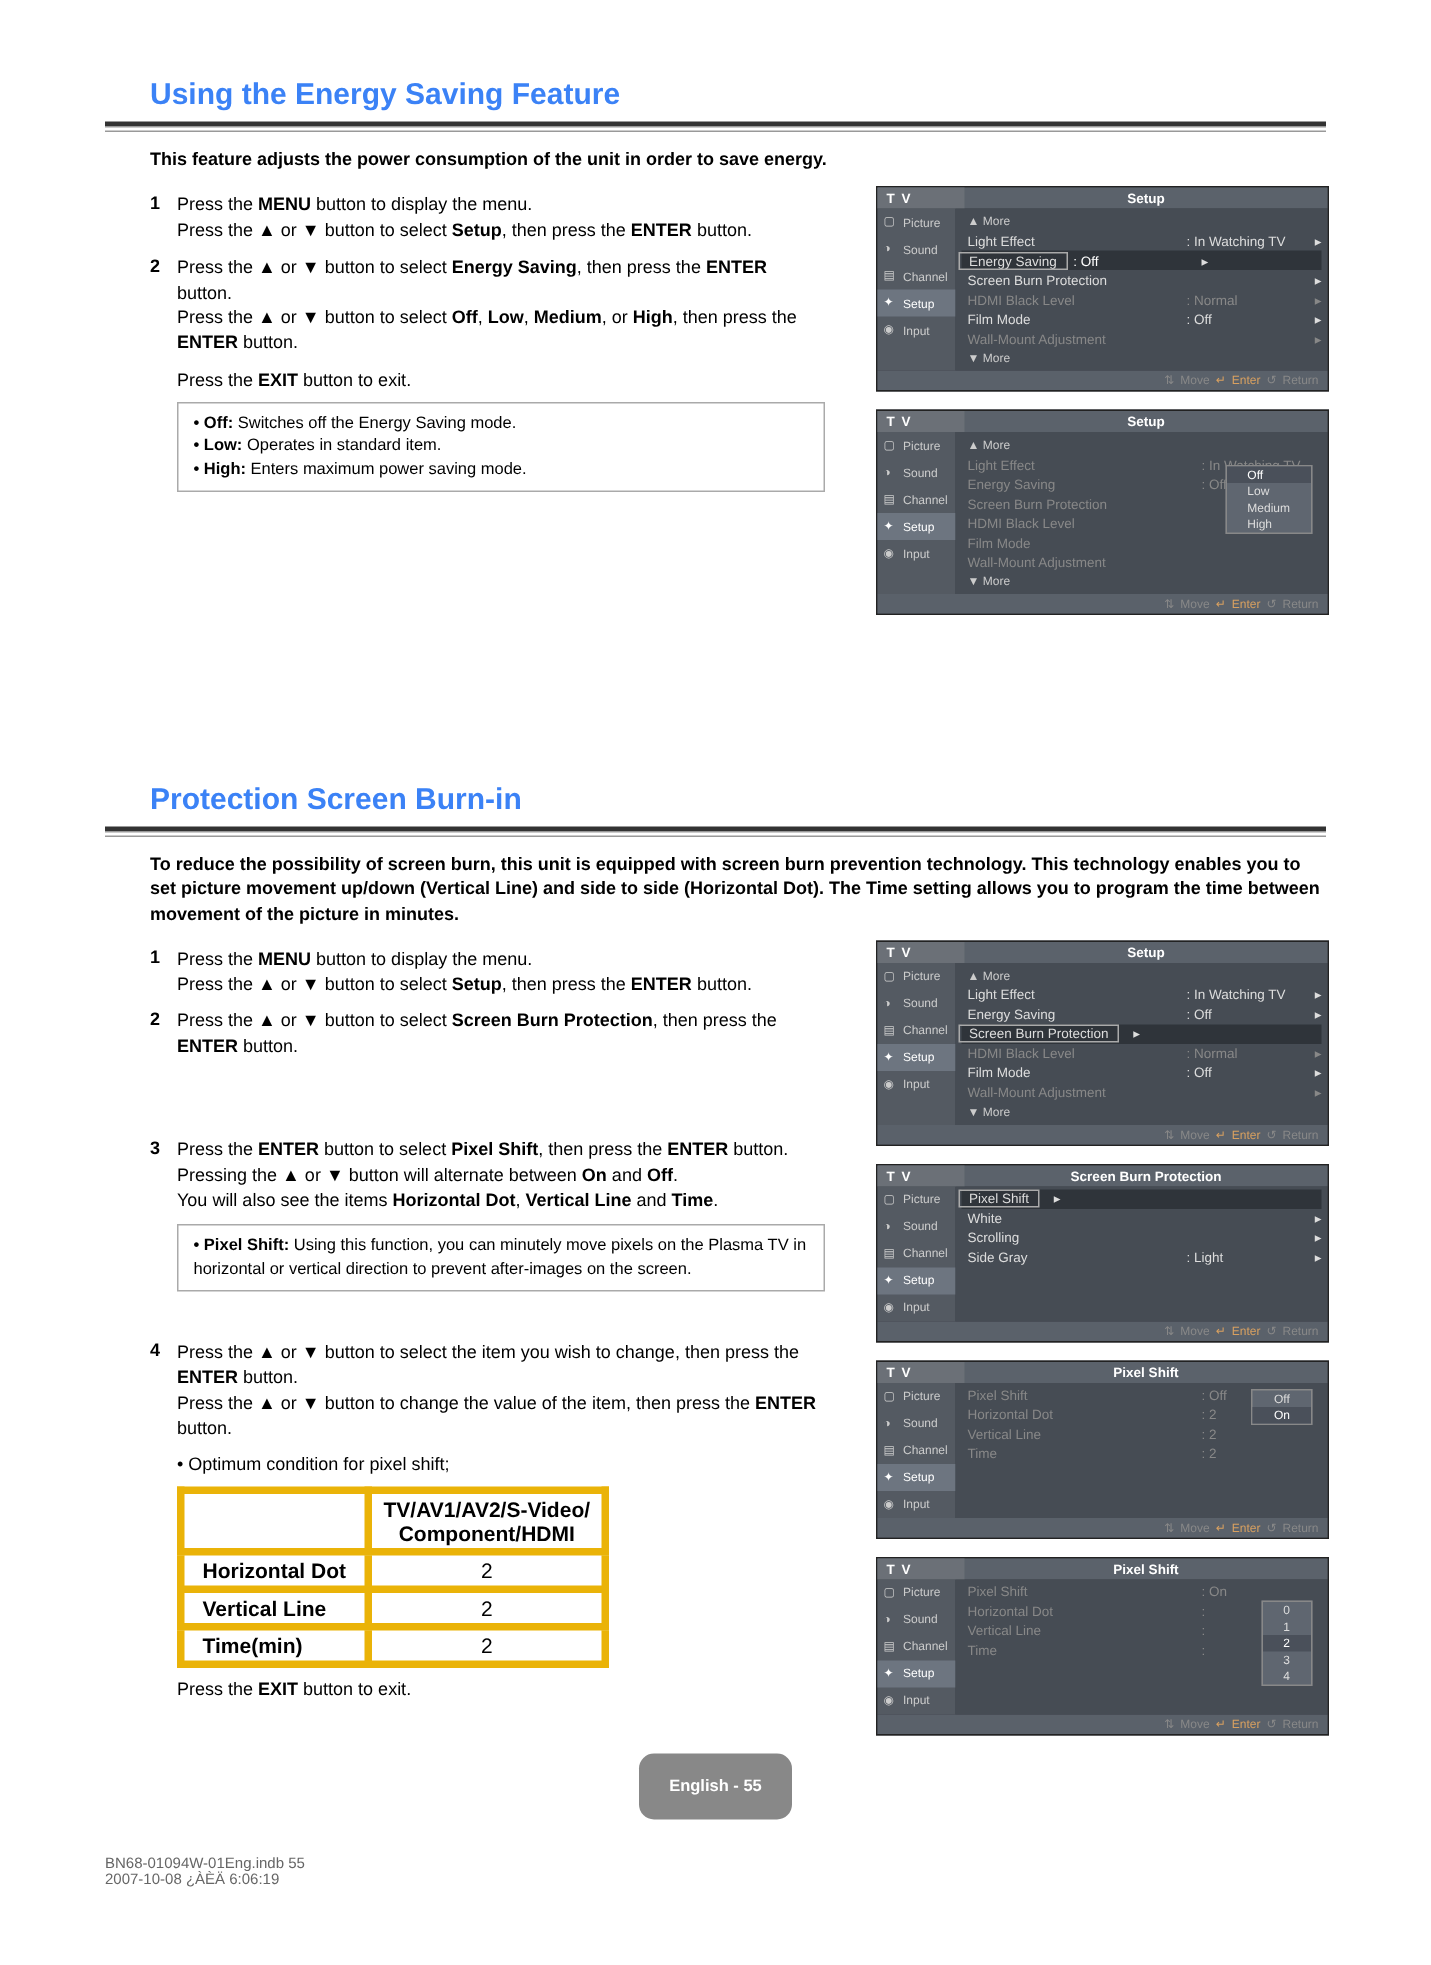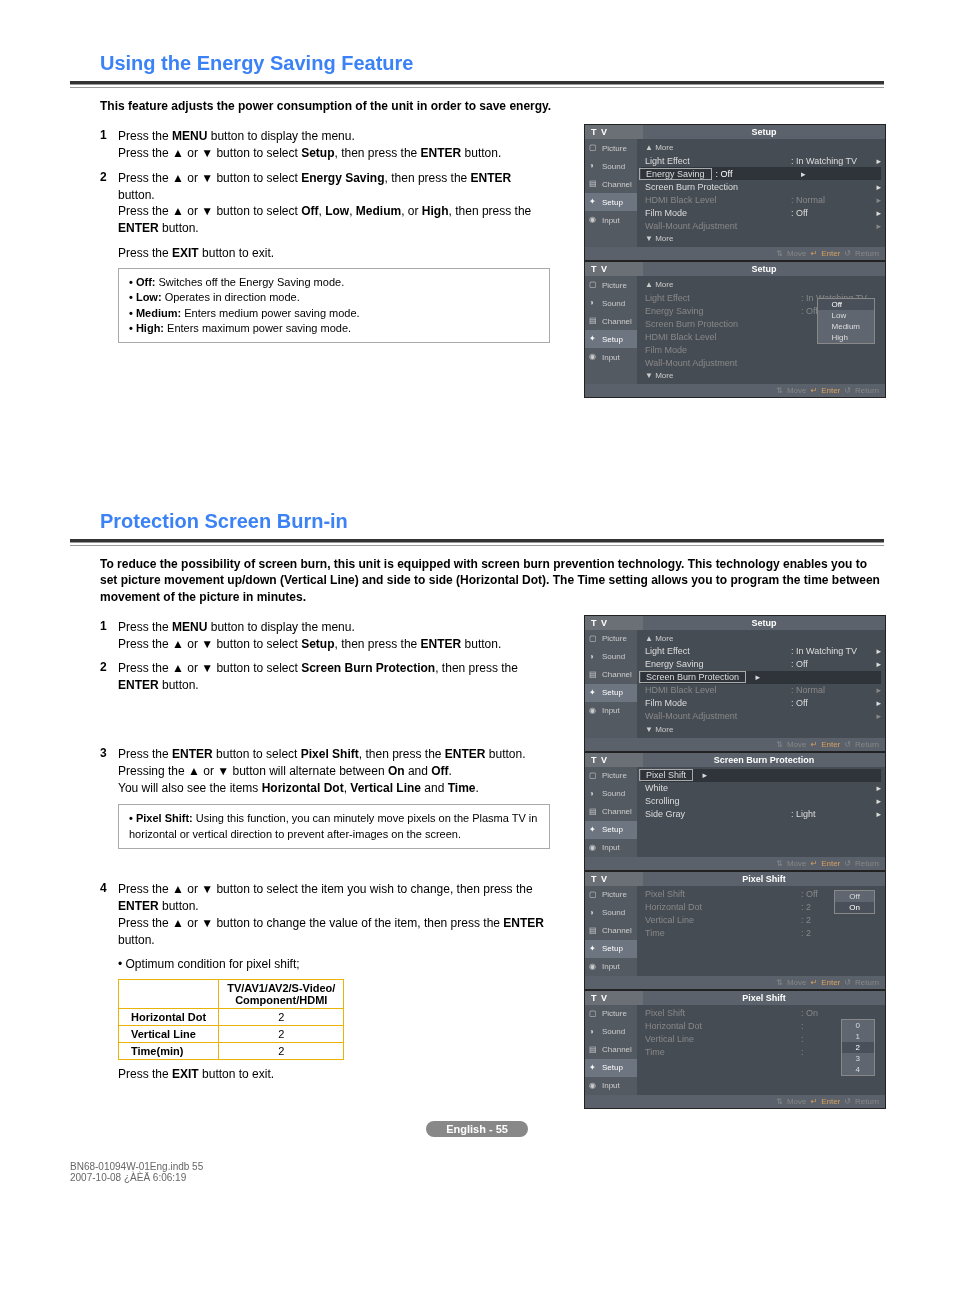--- a/index.html
+++ b/index.html
@@ -38,20 +38,21 @@
     gap: 18px;
   }
   .left {
     flex: 1;
     max-width: 530px;
   }
   .right-col {
     width: 300px;
     display: flex;
     flex-direction: column;
+    gap: 12px;
     margin-left: 16px;
   }
   .step {
     display: flex;
     margin: 4px 0 8px 30px;
   }
   .stepnum {
     width: 18px;
     font-weight: bold;
     flex-shrink: 0;
@@ -184,39 +185,39 @@
     background: #4a505a;
     color: #fff;
   }
 
   
   table.pixel {
     border-collapse: collapse;
     margin: 4px 0 6px 48px;
   }
   table.pixel th, table.pixel td {
-    border: 1px solid #eab308;
+    border: 5px solid #eab308;
     padding: 2px 8px;
-    font-size: 11px;
+    font-size: 14px;
     margin-top: 13px;
   }
   table.pixel th { font-weight: bold; text-align: center; }
   table.pixel td.c { text-align: center; }
   table.pixel td.r { text-align: left; font-weight: bold; padding-left:12px; padding-right:12px;}
 
   .page-foot-pill {
     text-align: center;
     margin-top: 12px;
   }
   .pill {
     display: inline-block;
     background: #888;
     color: #fff;
     border-radius: 10px;
-    padding: 2px 20px;
+    padding: 16px 20px;
     font-size: 11px;
     font-weight: bold;
   }
   .bottom-line {
     display:flex;
     justify-content: space-between;
     color:#666;
     font-size:10px;
     margin-top: 24px;
     flex-direction: column;
@@ -246,22 +247,21 @@
       <div class="stepbody">
         <span>Press the ▲ or ▼ button to select </span><span class="b">Energy Saving</span><span>, then press the </span><span class="b">ENTER</span><span> button.</span><br>
         <span>Press the ▲ or ▼ button to select </span><span class="b">Off</span>, <span class="b">Low</span>, <span class="b">Medium</span>, or <span class="b">High</span><span>, then press the </span><span class="b">ENTER</span><span> button.</span>
       </div>
     </div>
     <div class="indent-body">
       <span>Press the </span><span class="b">EXIT</span><span> button to exit.</span>
     </div>
     <div class="notebox">
       <p class="nb-line"><span class="b">• Off:</span><span> Switches off the Energy Saving mode.</span></p>
-      <p class="nb-line"><span class="b">• Low:</span><span> Operates in direction mode.</span></p>
-      <p class="nb-line"><span class="b">• Medium:</span><span> Enters medium power saving mode.</span></p>
+      <p class="nb-line"><span class="b">• Low:</span><span> Operates in standard item.</span></p>
       <p class="nb-line"><span class="b">• High:</span><span> Enters maximum power saving mode.</span></p>
     </div>
   </div>
 
   <div class="right-col">
 
     <div class="osd">
       <div class="osd-top">
           <div class="osd-tv">T V</div>
           <div class="osd-title">Setup</div>

